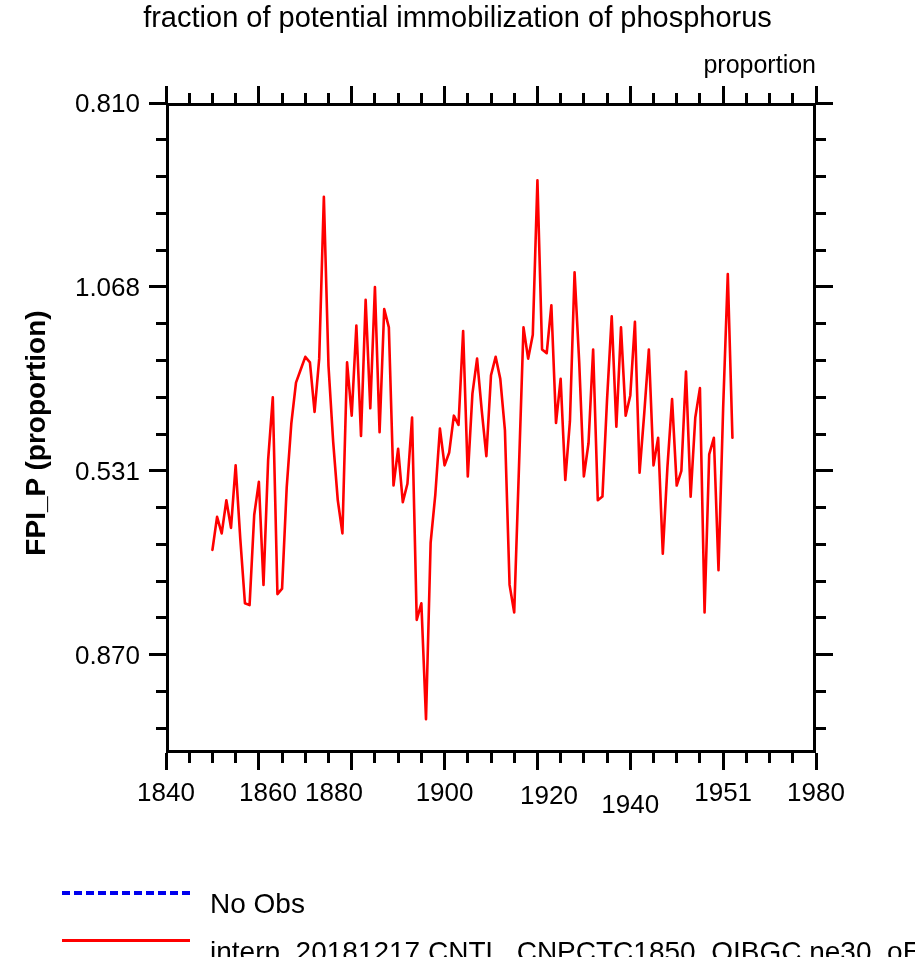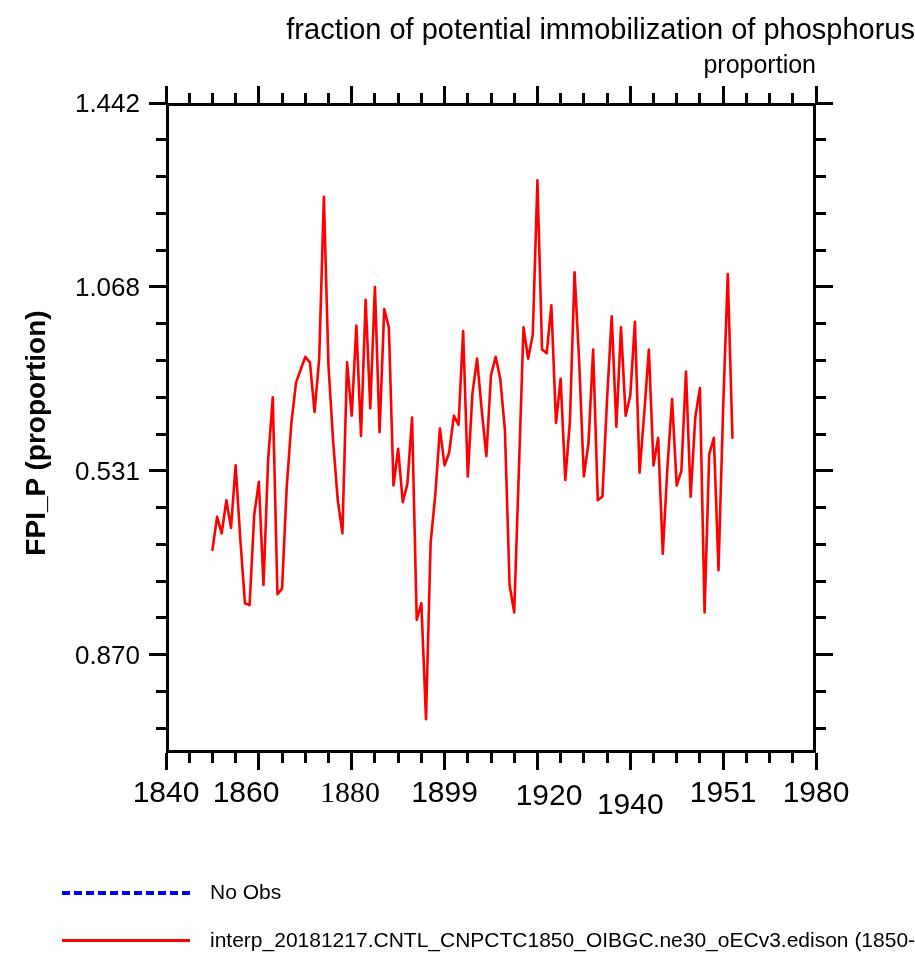--- a/index.html
+++ b/index.html
@@ -1,19 +1,19 @@
 <!DOCTYPE html>
 <html><head>
 <meta charset="utf-8">
 <style>
   html,body{margin:0;padding:0;background:#ffffff;}
   body{width:915px;height:957px;position:relative;overflow:hidden;
        font-family:"Liberation Sans",sans-serif;color:#000;}
 
-  #title{position:absolute;left:0;top:12px;width:915px;text-align:right;
+  #title{position:absolute;left:0;top:0;width:915px;text-align:center;
          font-size:29px;line-height:34px;white-space:nowrap;}
 
   #unit-label{position:absolute;left:816px;top:52px;transform:translateX(-100%);
               font-size:25px;line-height:24px;white-space:nowrap;}
 
   #ylabel{position:absolute;left:-274px;top:418px;width:620px;text-align:center;
           transform:rotate(-90deg);transform-origin:center center;
           font-size:28px;line-height:30px;white-space:nowrap;font-weight:bold;}
 
   #plot{position:absolute;left:166px;top:103px;width:650px;height:650px;}
@@ -29,30 +29,30 @@
 
   .tickX{position:absolute;background:#000;top:100%;width:3px;}
   .tickX.major{height:17px;}
   .tickX.minor{height:10px;}
   .tickXt{position:absolute;background:#000;bottom:100%;width:3px;}
   .tickXt.major{height:17px;}
   .tickXt.minor{height:10px;}
 
   .ylab{position:absolute;right:100%;margin-right:26px;font-size:26px;
         line-height:26px;transform:translateY(-50%);white-space:nowrap;}
-  .xlab{position:absolute;top:100%;margin-top:26px;font-size:30px;
+  .xlab{position:absolute;top:100%;margin-top:26px;font-size:26px;
         line-height:26px;transform:translateX(-50%);white-space:nowrap;}
 
   #series{position:absolute;left:0;top:0;width:650px;height:650px;overflow:visible;}
 
   .legend-row{position:absolute;height:26px;}
   .legend-line{position:absolute;left:0;top:12px;width:128px;height:3px;}
   .legend-line.solid{background:#ff0000;}
   .legend-line.dashed{height:0;border-top:4px dashed #0000ee;}
-  .legend-text{position:absolute;left:148px;top:0;font-size:21px;
+  .legend-text{position:absolute;left:148px;top:12px;font-size:28px;
                line-height:26px;white-space:nowrap;}
   #legend-noobs{left:62px;top:879px;}
   #legend-series{left:62px;top:927px;}
 </style>
 </head>
 <body>
 
 <div id="title">fraction of potential immobilization of phosphorus</div>
 <div id="unit-label">proportion</div>
 <div id="ylabel">FPI_P (proportion)</div>
@@ -154,27 +154,27 @@
       <div class="tickXt minor" style="left: 602.071px;"></div>
       <div class="tickX minor" style="left: 625.286px;"></div>
       <div class="tickXt minor" style="left: 625.286px;"></div>
       <div class="tickX major" style="left: 648.5px;"></div>
       <div class="tickXt major" style="left: 648.5px;"></div>
     </div>
   <div id="y-labels">
       <div class="ylab" style="top: 551.783px;">0.870</div>
       <div class="ylab" style="top: 367.855px;">0.531</div>
       <div class="ylab" style="top: 183.928px;">1.068</div>
-      <div class="ylab" style="top: 0px;">1.442</div>
+      <div class="ylab" style="top: 0px;">0.810</div>
     </div>
   <div id="x-labels">
       <div class="xlab" style="left: 0px;">1840</div>
-      <div class="xlab" style="left: 80px;">1860</div>
-      <div class="xlab" style="left: 184px; font-family: Liberation Serif, serif;">1880</div>
-      <div class="xlab" style="left: 278.571px;">1899</div>
+      <div class="xlab" style="left: 102px;">1860</div>
+      <div class="xlab" style="left: 168px;">1880</div>
+      <div class="xlab" style="left: 278.571px;">1900</div>
       <div class="xlab" style="left: 383px; margin-top: 29px;">1920</div>
       <div class="xlab" style="left: 464.286px; margin-top: 38px;">1940</div>
       <div class="xlab" style="left: 557.143px;">1951</div>
       <div class="xlab" style="left: 650px;">1980</div>
     </div>
   <svg id="series" viewBox="0 0 650 650" preserveAspectRatio="none">
     <polyline id="series-line" fill="none" stroke="#ff0000" stroke-width="2.6" stroke-linejoin="round" stroke-linecap="round" points="46.43,446.94 51.07,413.84 55.71,430.39 60.36,397.28 65.00,424.87 69.64,362.34 74.29,435.91 78.93,500.28 83.57,502.12 88.21,412.00 92.86,378.89 97.50,481.89 102.14,356.82 106.79,294.28 111.43,491.09 116.07,485.57 120.71,384.41 125.36,320.03 130.00,279.57 134.64,266.69 139.29,253.82 143.93,259.34 148.57,309.00 153.21,255.66 157.86,93.80 162.50,263.02 167.14,338.43 171.79,397.28 176.43,430.39 181.07,259.34 185.71,312.68 190.36,222.55 195.00,332.91 199.64,196.80 204.29,305.32 208.93,183.93 213.57,329.23 218.21,206.00 222.86,224.39 227.50,382.57 232.14,345.78 236.79,399.12 241.43,380.73 246.07,314.52 250.71,516.84 255.36,500.28 260.00,616.16 264.64,439.59 269.29,391.77 273.93,325.55 278.57,362.34 283.21,349.46 287.86,312.68 292.50,321.87 297.14,228.07 301.79,373.37 306.43,290.61 311.07,255.66 315.71,307.16 320.36,353.14 325.00,272.21 329.64,253.82 334.29,275.89 338.93,327.39 343.57,481.89 348.21,509.48 352.86,367.86 357.50,224.39 362.14,255.66 366.79,231.75 371.43,77.25 376.07,246.46 380.71,250.14 385.36,202.32 390.00,320.03 394.64,275.89 399.29,377.05 403.93,318.19 408.57,169.21 413.21,259.34 417.86,373.37 422.50,340.27 427.14,246.46 431.79,397.28 436.43,393.60 441.07,296.12 445.71,213.36 450.36,323.71 455.00,224.39 459.64,312.68 464.29,292.44 468.93,218.87 473.57,369.69 478.21,310.84 482.86,246.46 487.50,362.34 492.14,334.75 496.79,450.62 501.43,364.18 506.07,296.12 510.71,382.57 515.36,367.86 520.00,268.53 524.64,393.60 529.29,314.52 533.93,285.09 538.57,509.48 543.21,351.30 547.86,334.75 552.50,467.18 557.14,305.32 561.79,171.05 566.43,334.75"></polyline>
   </svg>
 </div>
 

